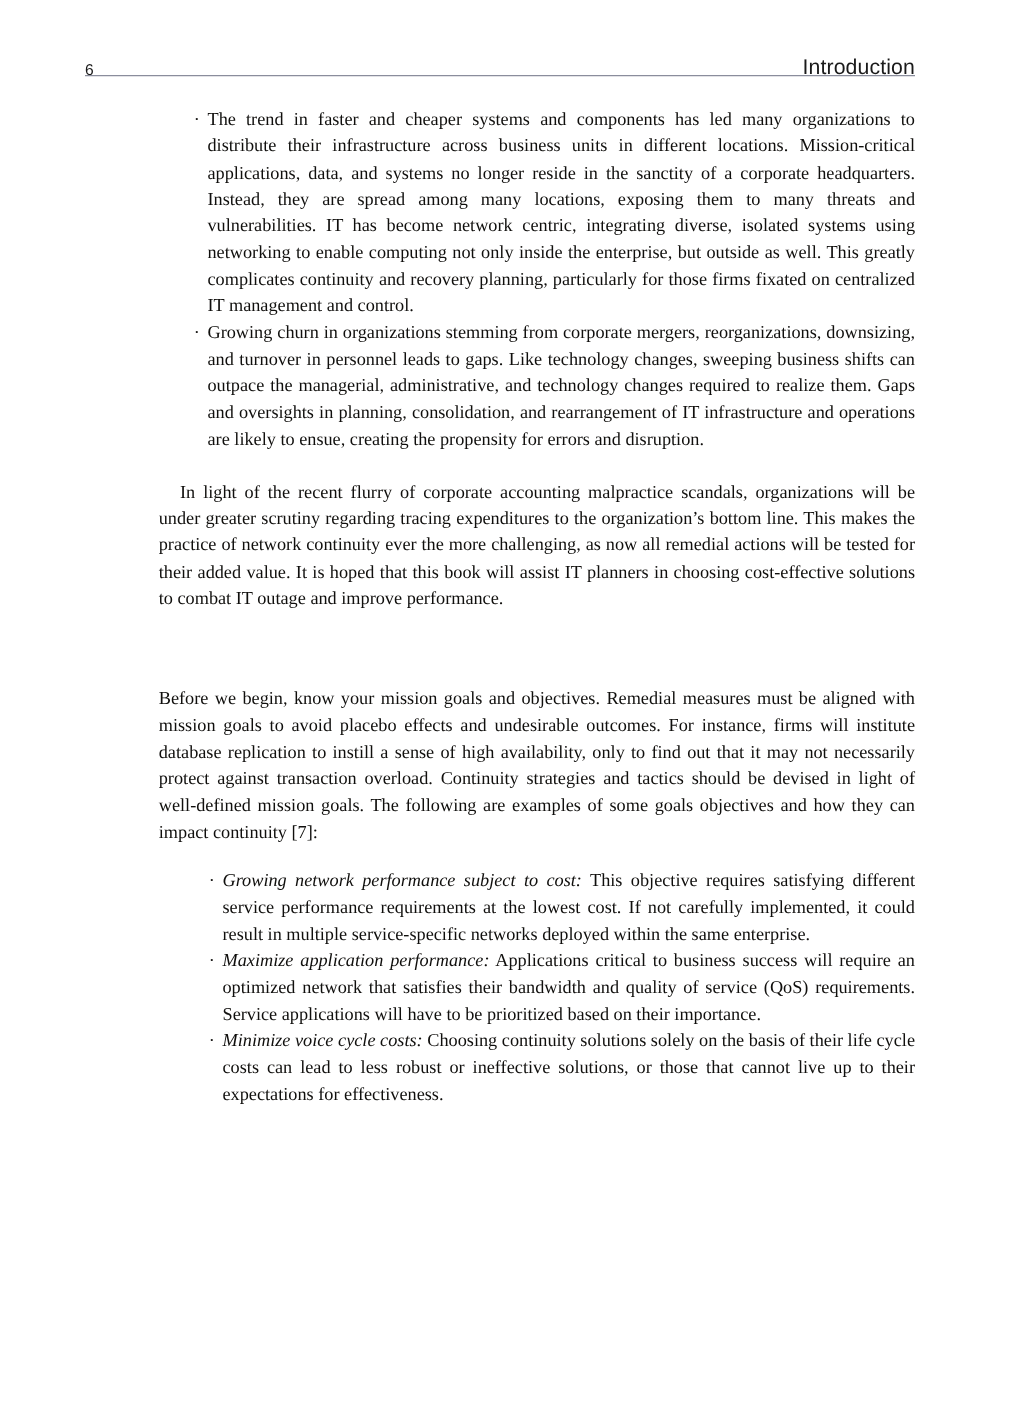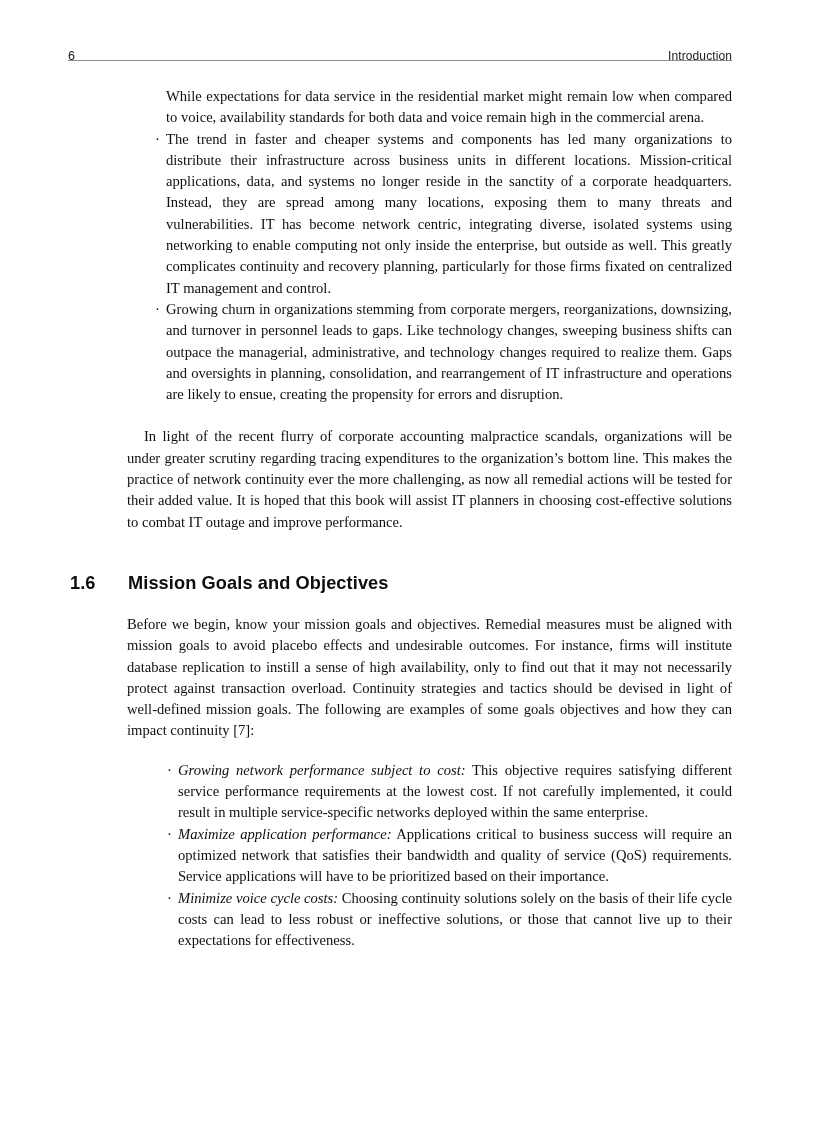--- a/index.html
+++ b/index.html
@@ -33,21 +33,21 @@
   }
   .folio {
     font-family: "Liberation Sans", "DejaVu Sans", sans-serif;
     font-size: 12.5px;
     color: #1a1a1a;
     line-height: 1;
     letter-spacing: 0.1px;
   }
   .running-title {
     font-family: "Liberation Sans", "DejaVu Sans", sans-serif;
-    font-size: 12px;
+    font-size: 17px;
     color: #1a1a1a;
     line-height: 1;
     letter-spacing: 0.1px;
   }
   .header-rule {
     position: absolute;
     left: 68px;
     top: 60px;
     width: 664px;
     height: 1px;
@@ -152,43 +152,38 @@
 <div class="page">
 
   <div class="header">
     <span class="folio">6</span>
     <span class="running-title">Introduction</span>
   </div>
   <div class="header-rule"></div>
 
   <div class="content">
 
-    <p class="bullet-cont">While expectations for data service in the residential market might remain low when compared to voice, availability standards for both data and voice remain high in the commercial arena.</p>
 
     <ul class="bullets">
       <li>
         <span class="marker">·</span>
         <span>The trend in faster and cheaper systems and components has led many organizations to distribute their infrastructure across business units in different locations. Mission-critical applications, data, and systems no longer reside in the sanctity of a corporate headquarters. Instead, they are spread among many locations, exposing them to many threats and vulnerabilities. IT has become network centric, integrating diverse, isolated systems using networking to enable computing not only inside the enterprise, but outside as well. This greatly complicates continuity and recovery planning, particularly for those firms fixated on centralized IT management and control.</span>
       </li>
       <li>
         <span class="marker">·</span>
         <span>Growing churn in organizations stemming from corporate mergers, reorganizations, downsizing, and turnover in personnel leads to gaps. Like technology changes, sweeping business shifts can outpace the managerial, administrative, and technology changes required to realize them. Gaps and oversights in planning, consolidation, and rearrangement of IT infrastructure and operations are likely to ensue, creating the propensity for errors and disruption.</span>
       </li>
     </ul>
 
     <div class="gap-para"></div>
 
     <p class="para">In light of the recent flurry of corporate accounting malpractice scandals, organizations will be under greater scrutiny regarding tracing expenditures to the organization’s bottom line. This makes the practice of network continuity ever the more challenging, as now all remedial actions will be tested for their added value. It is hoped that this book will assist IT planners in choosing cost-effective solutions to combat IT outage and improve performance.</p>
 
     <div class="gap-heading-top"></div>
 
-    <div class="section-heading">
-      <span class="section-number">1.6</span>
-      <span class="section-title">Mission Goals and Objectives</span>
-    </div>
 
     <div class="gap-heading-bottom"></div>
 
     <p class="para-noindent">Before we begin, know your mission goals and objectives. Remedial measures must be aligned with mission goals to avoid placebo effects and undesirable outcomes. For instance, firms will institute database replication to instill a sense of high availability, only to find out that it may not necessarily protect against transaction overload. Continuity strategies and tactics should be devised in light of well-defined mission goals. The following are examples of some goals objectives and how they can impact continuity [7]:</p>
 
     <div class="gap-list-top"></div>
 
     <ul class="bullets indented">
       <li>
         <span class="marker">·</span>

